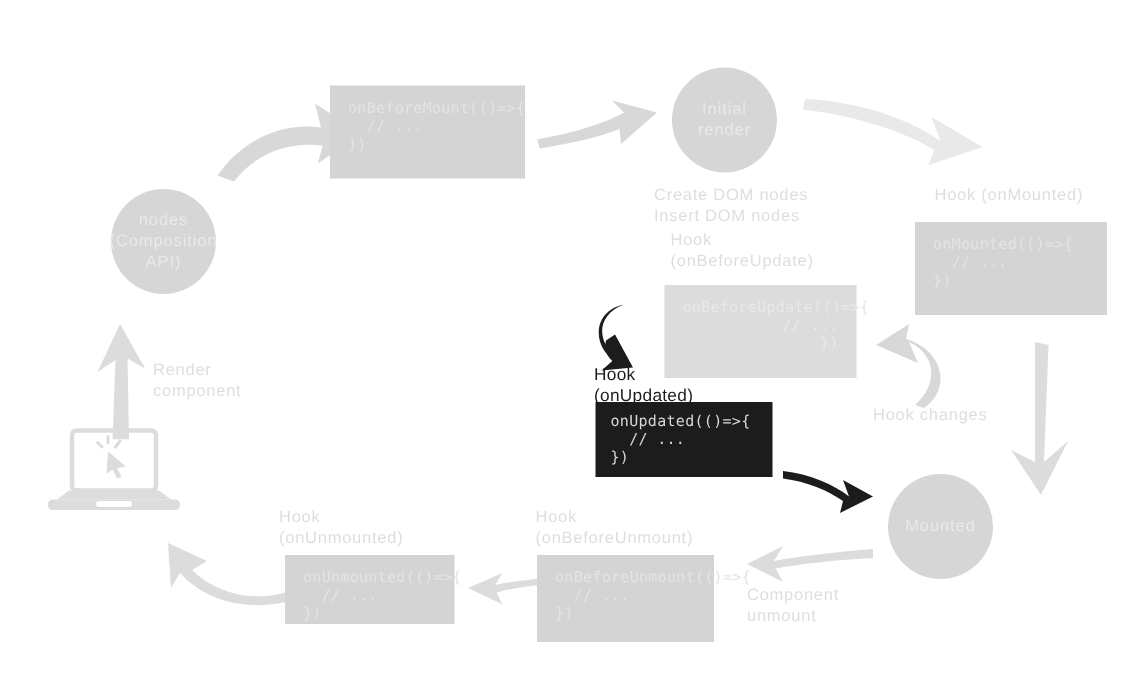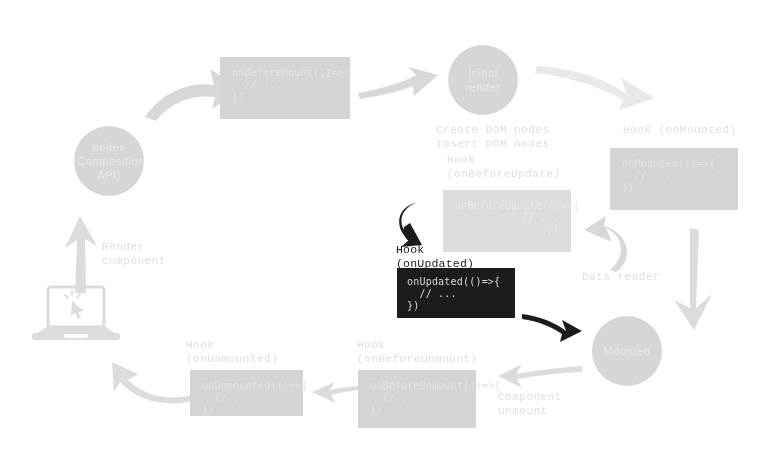--- a/index.html
+++ b/index.html
@@ -63,21 +63,20 @@
   }
 
   
   .label {
     position: absolute;
     font-size: 11px;
     line-height: 14px;
     color: #dedede;
     letter-spacing: 0.5px;
     white-space: pre-line;
-    font-family: Liberation Mono, monospace;
   }
   .label.center { }
   .label.dark {
     color: #1c1c1c;
     font-size: 11.5px;
     letter-spacing: 0.2px;
   }
 
   
   .arrow {
@@ -207,21 +206,21 @@
 Insert DOM nodes</div>
 
   <div class="label" style="left:623px; top:123px; width:160px;">Hook (onMounted)</div>
 
   <div class="label center" style="left:447px; top:153px; width:120px;">Hook
 (onBeforeUpdate)</div>
 
   <div class="label center dark" style="left:396px; top:243px; width:120px;">Hook
 (onUpdated)</div>
 
-  <div class="label" style="left:582px; top:270px; width:130px;">Data render</div>
+  <div class="label" style="left:582px; top:270px; width:130px;">Hook changes</div>
 
   <div class="label center" style="left:498px; top:390px; width:110px;">Component
 unmount</div>
 
   <div class="label center" style="left:357px; top:338px; width:120px;">Hook
 (onBeforeUnmount)</div>
 
   <div class="label center" style="left:186px; top:338px; width:120px;">Hook
 (onUnmounted)</div>
 

